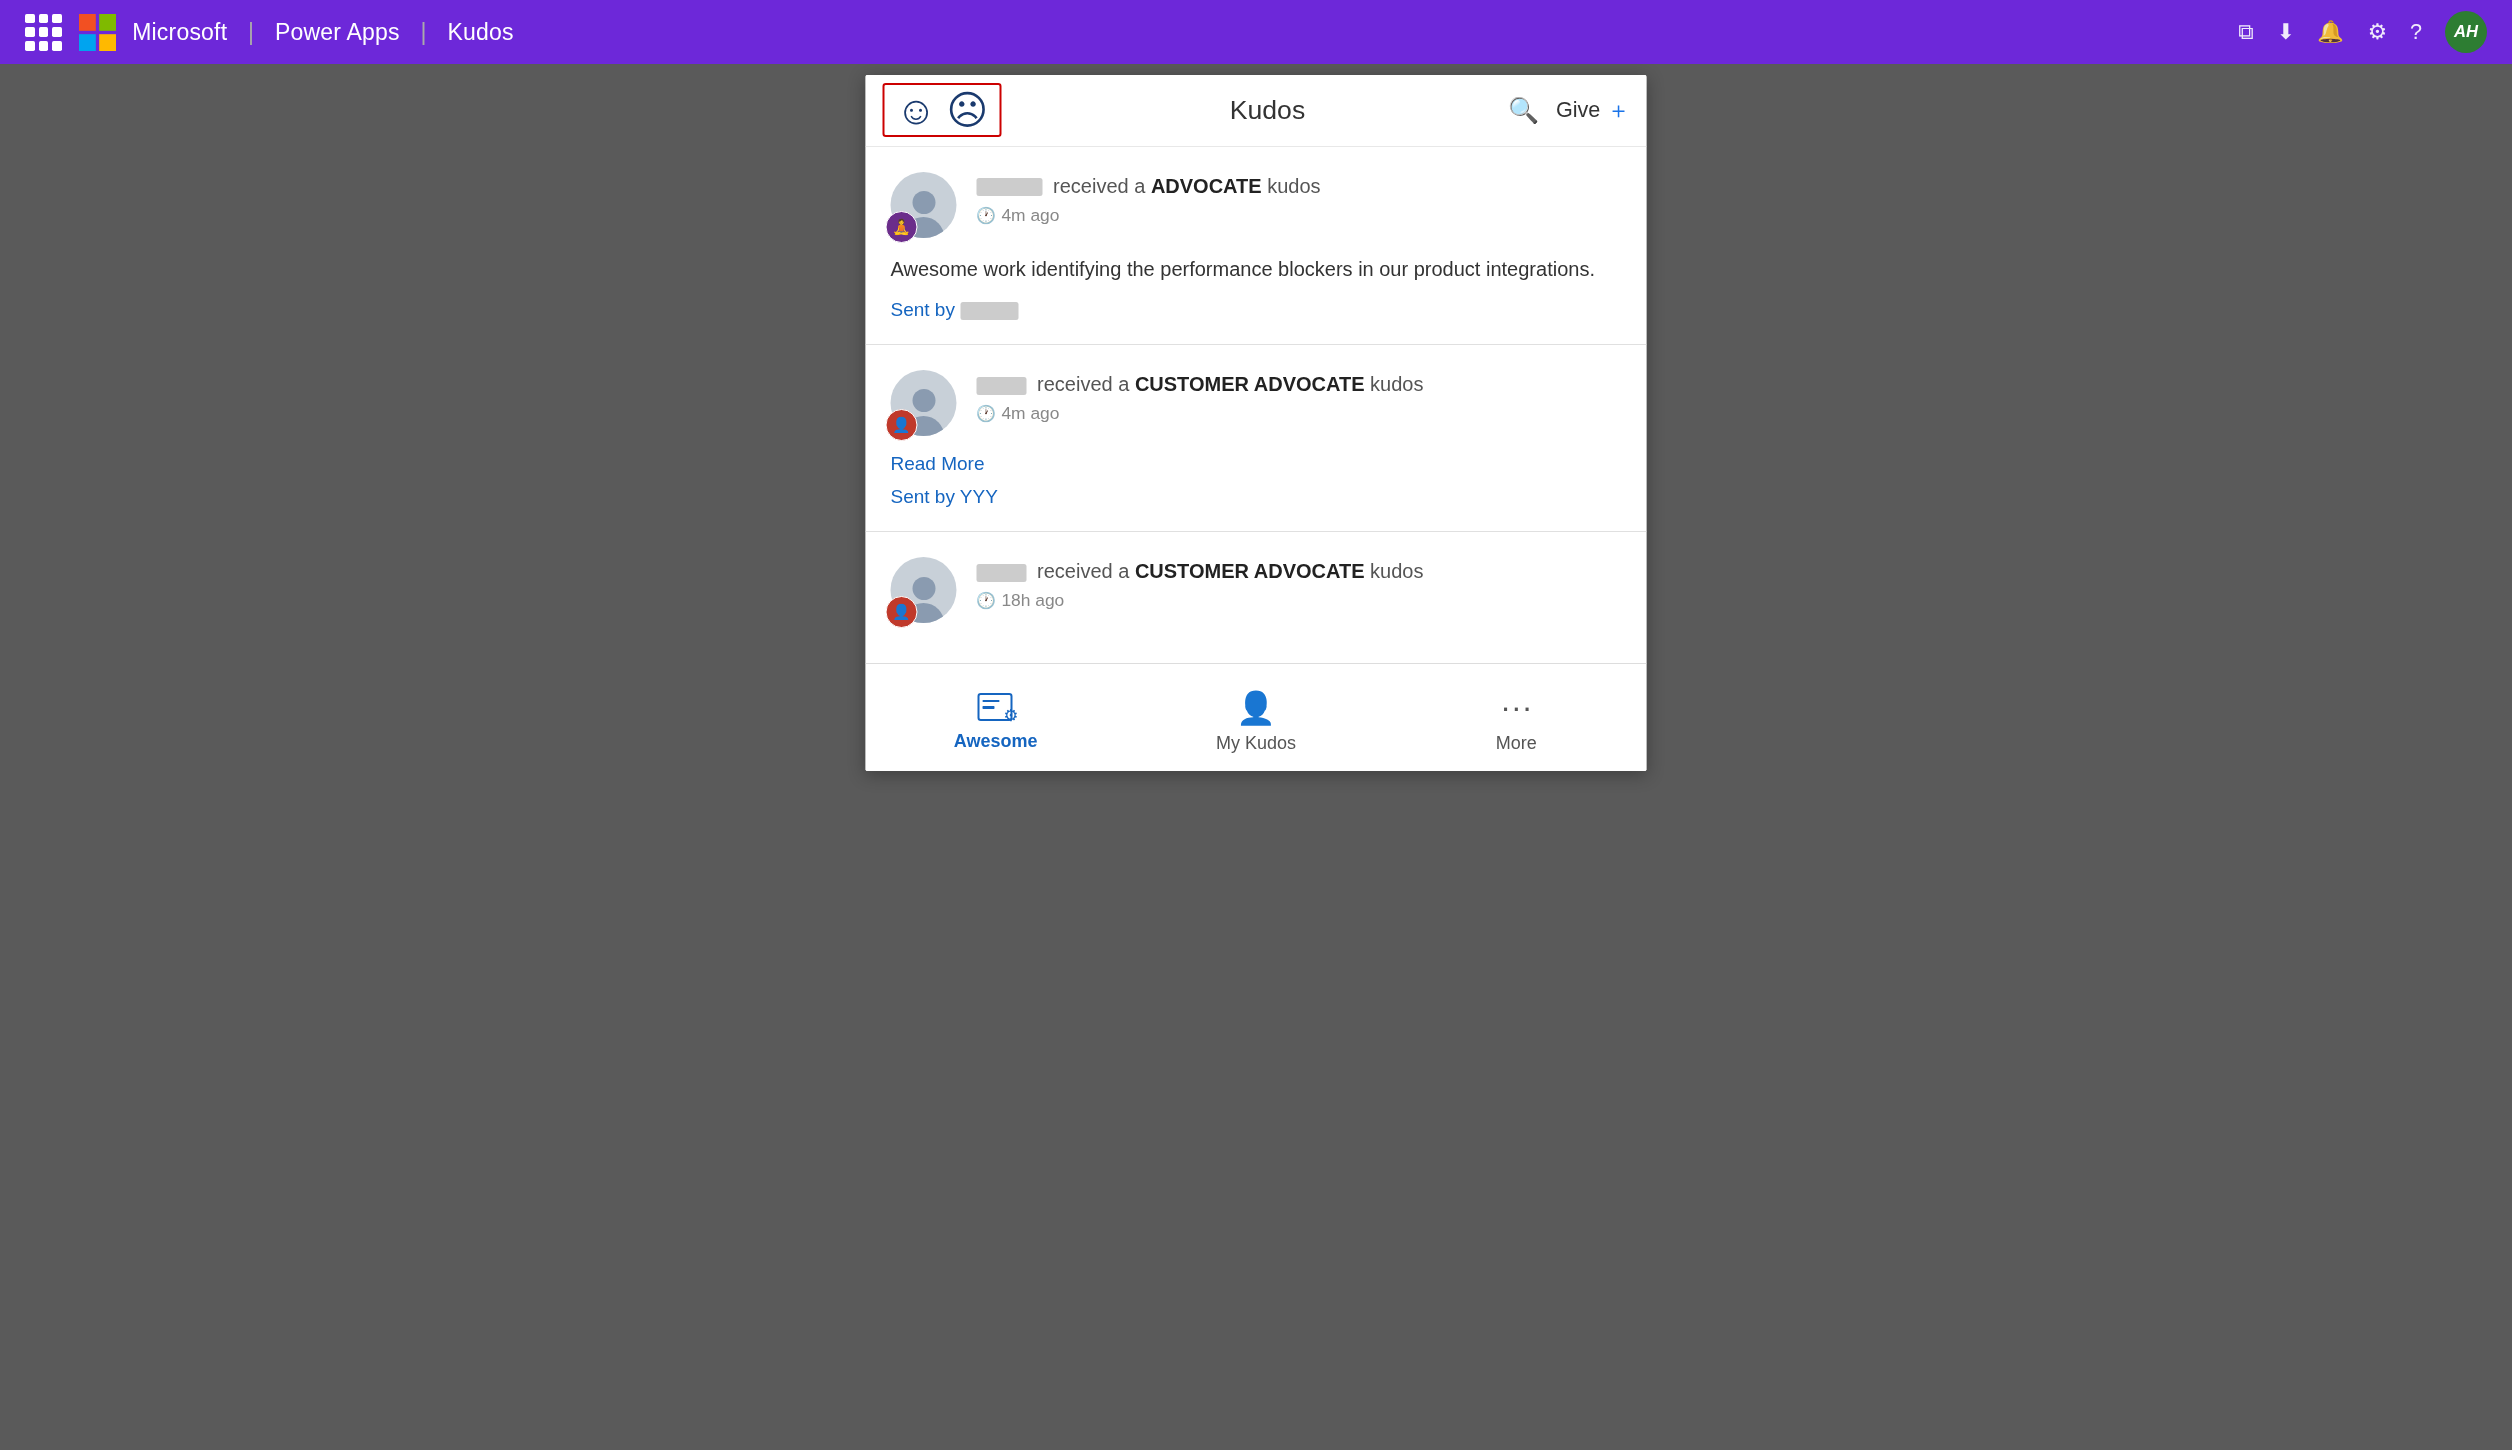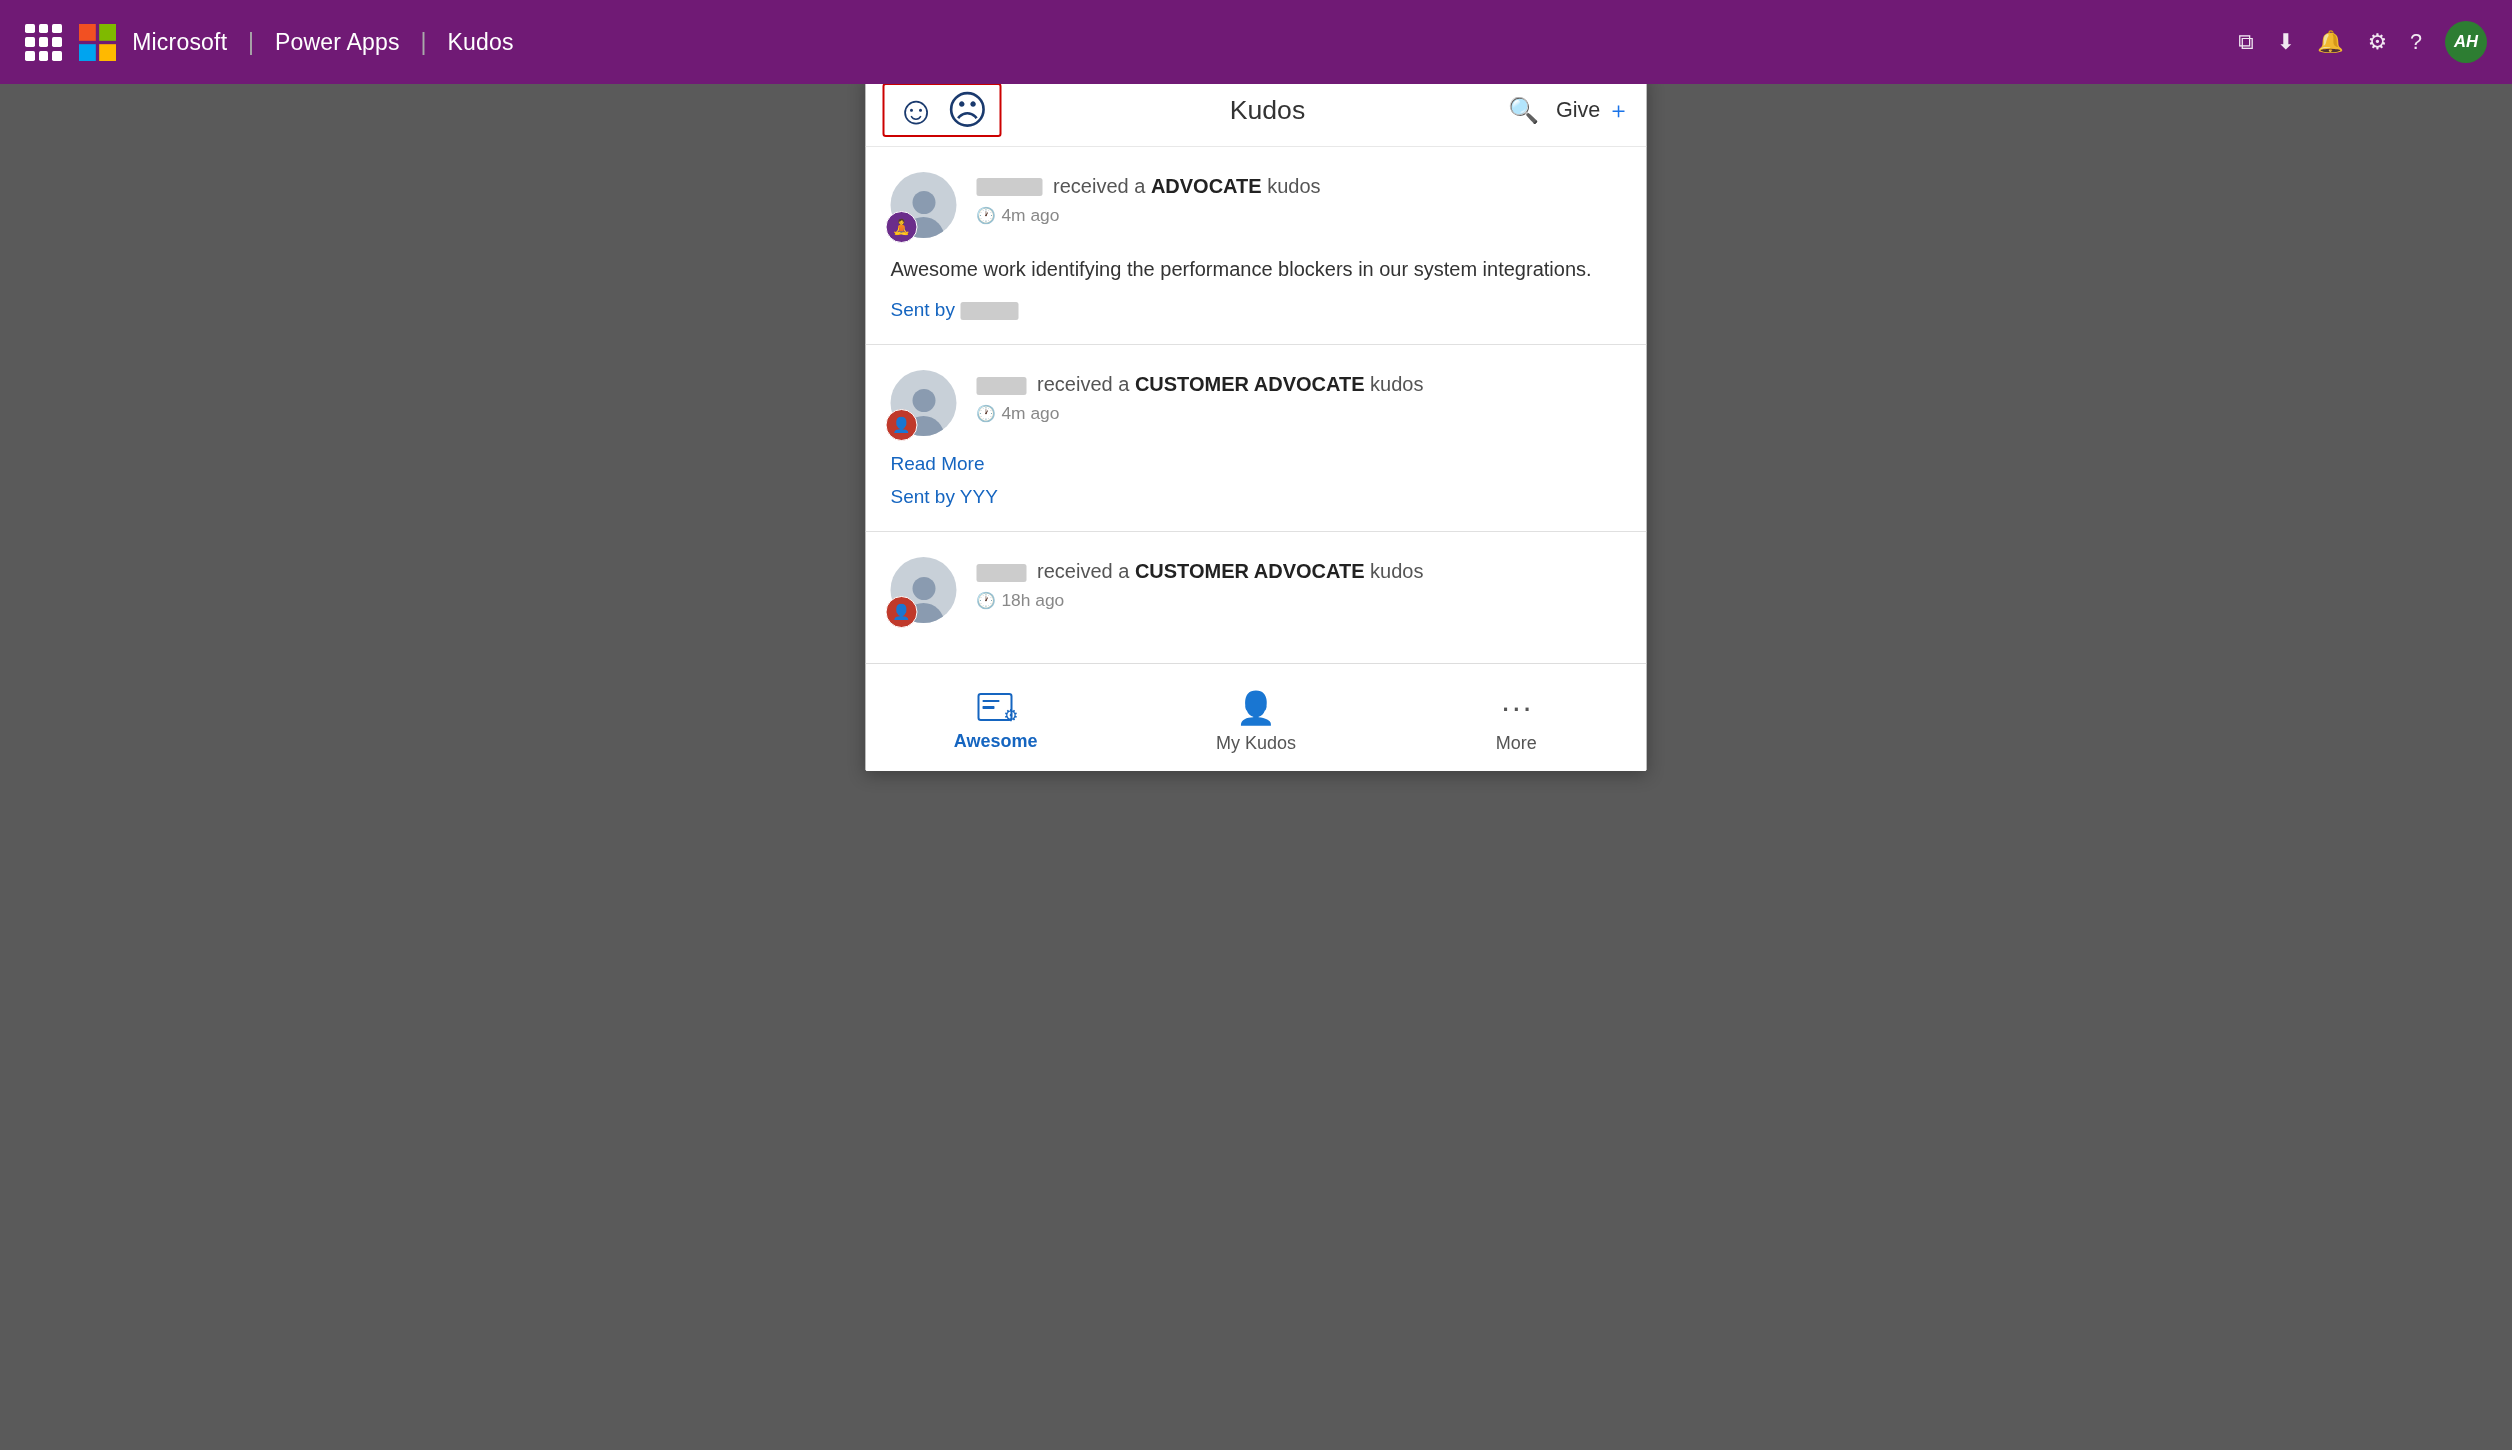--- a/index.html
+++ b/index.html
@@ -8,22 +8,22 @@
       height: 1451px;
       background: #5a5a5a;
       font-family: 'Segoe UI', Arial, sans-serif;
       overflow: hidden;
       position: relative;
     }
 
     
     .top-bar {
       width: 100%;
-      height: 84px;
-      background: #701a75;
+      height: 64px;
+      background: #6d28d9;
       display: flex;
       align-items: center;
       padding: 6px 25px;
       position: relative;
       z-index: 10;
     }
     .top-bar-left {
       display: flex;
       align-items: center;
       gap: 16.6px;
@@ -409,21 +409,21 @@
             <span class="recipient-name-blur"></span>
             received a <span class="kudos-type">ADVOCATE</span> kudos
           </div>
           <div class="feed-time">
             <span class="clock-icon">🕐</span>
             <span>4m ago</span>
           </div>
         </div>
       </div>
       <div class="feed-body">
-        Awesome work identifying the performance blockers in our system integrations.
+        Awesome work identifying the performance blockers in our product integrations.
       </div>
       <div class="feed-sent-by">
         Sent by <span class="text-blur" style="width:58px;"></span>
       </div>
     </div>
 
     <div class="feed-item">
       <div class="feed-item-header">
         <div class="avatar-area">
           <div class="user-avatar">

